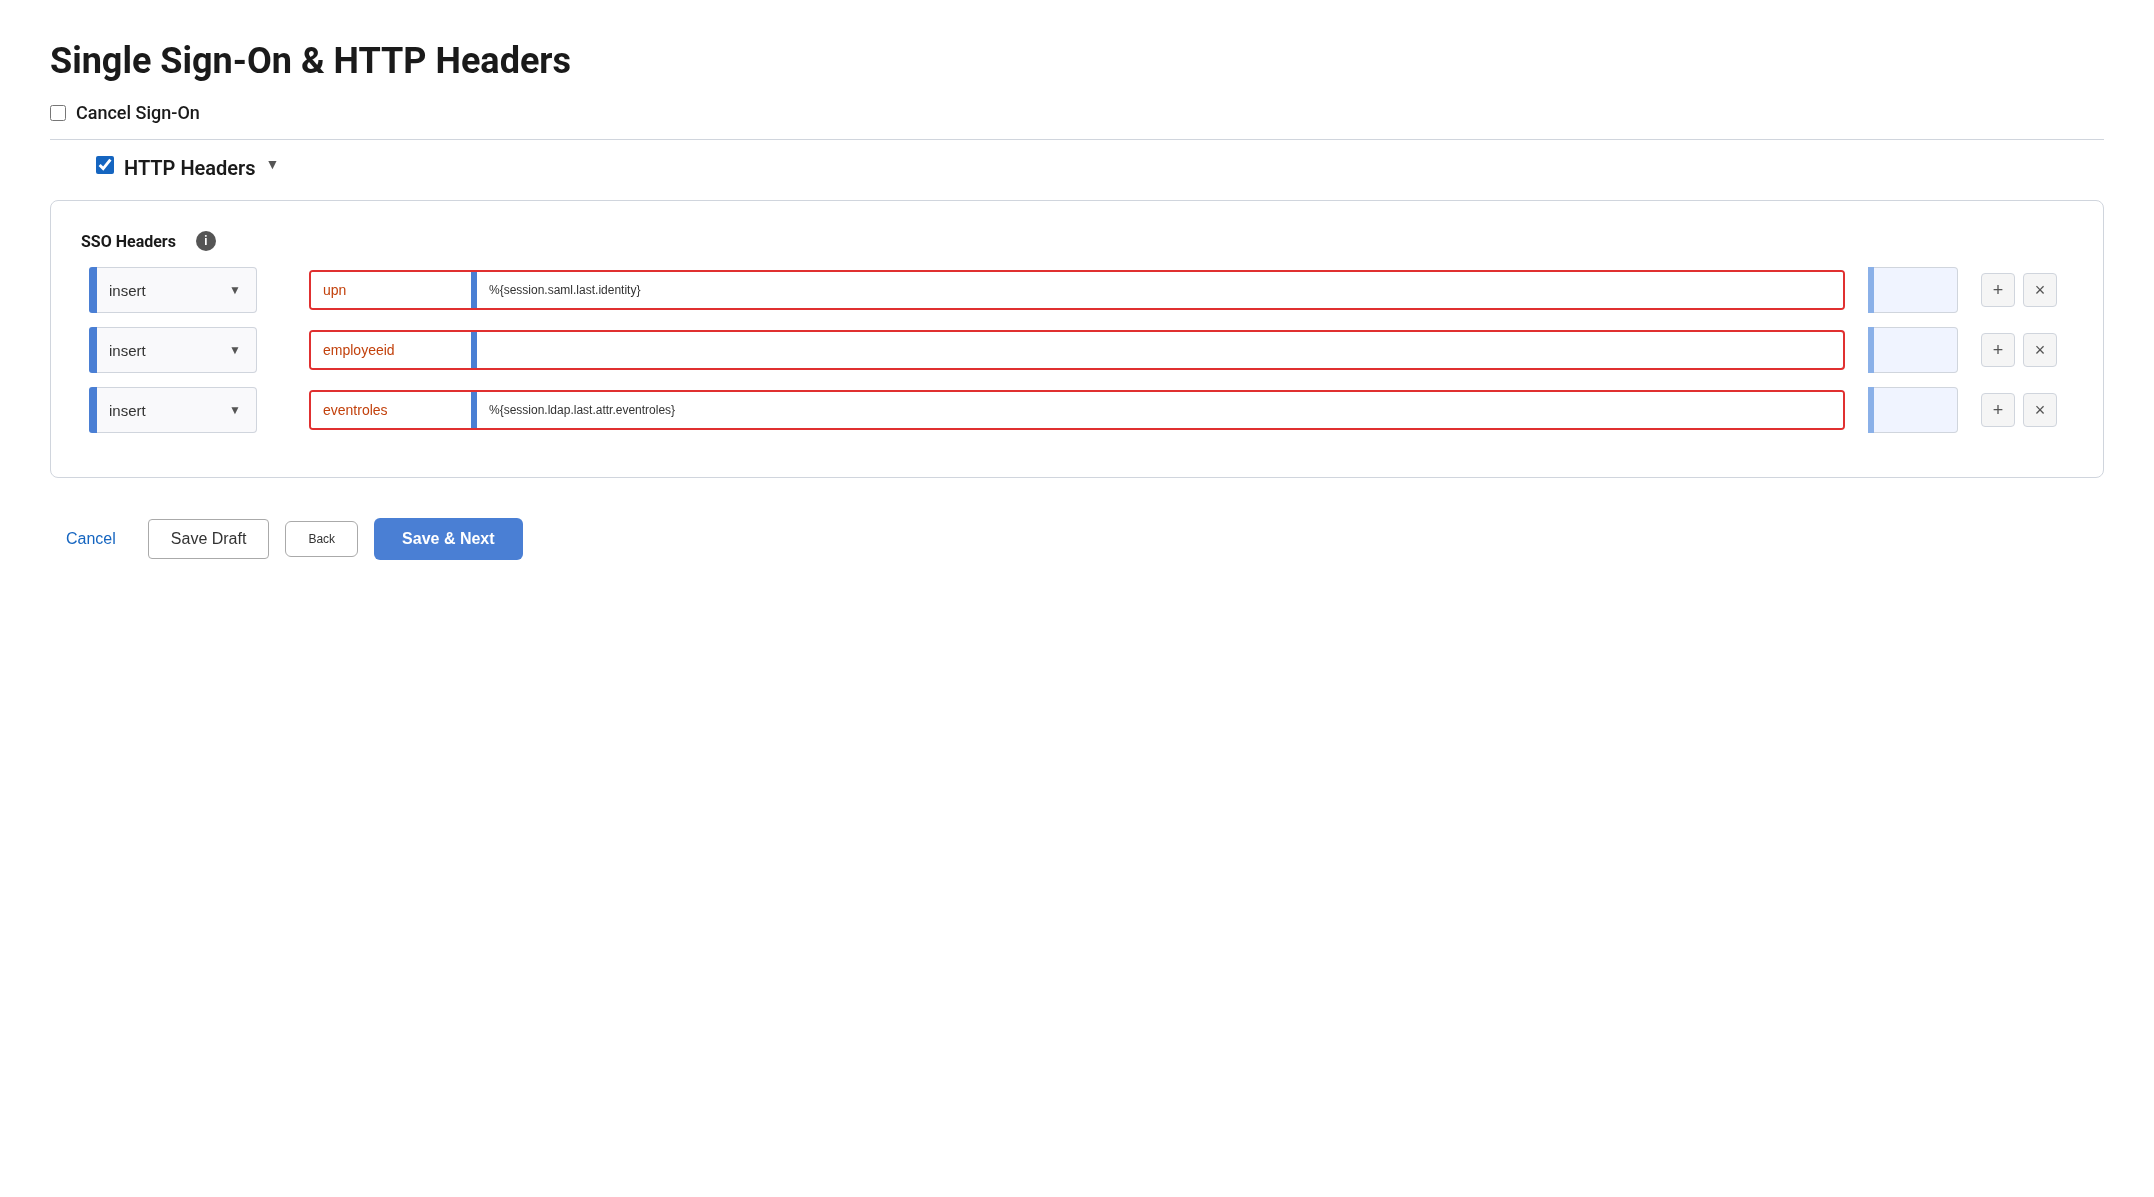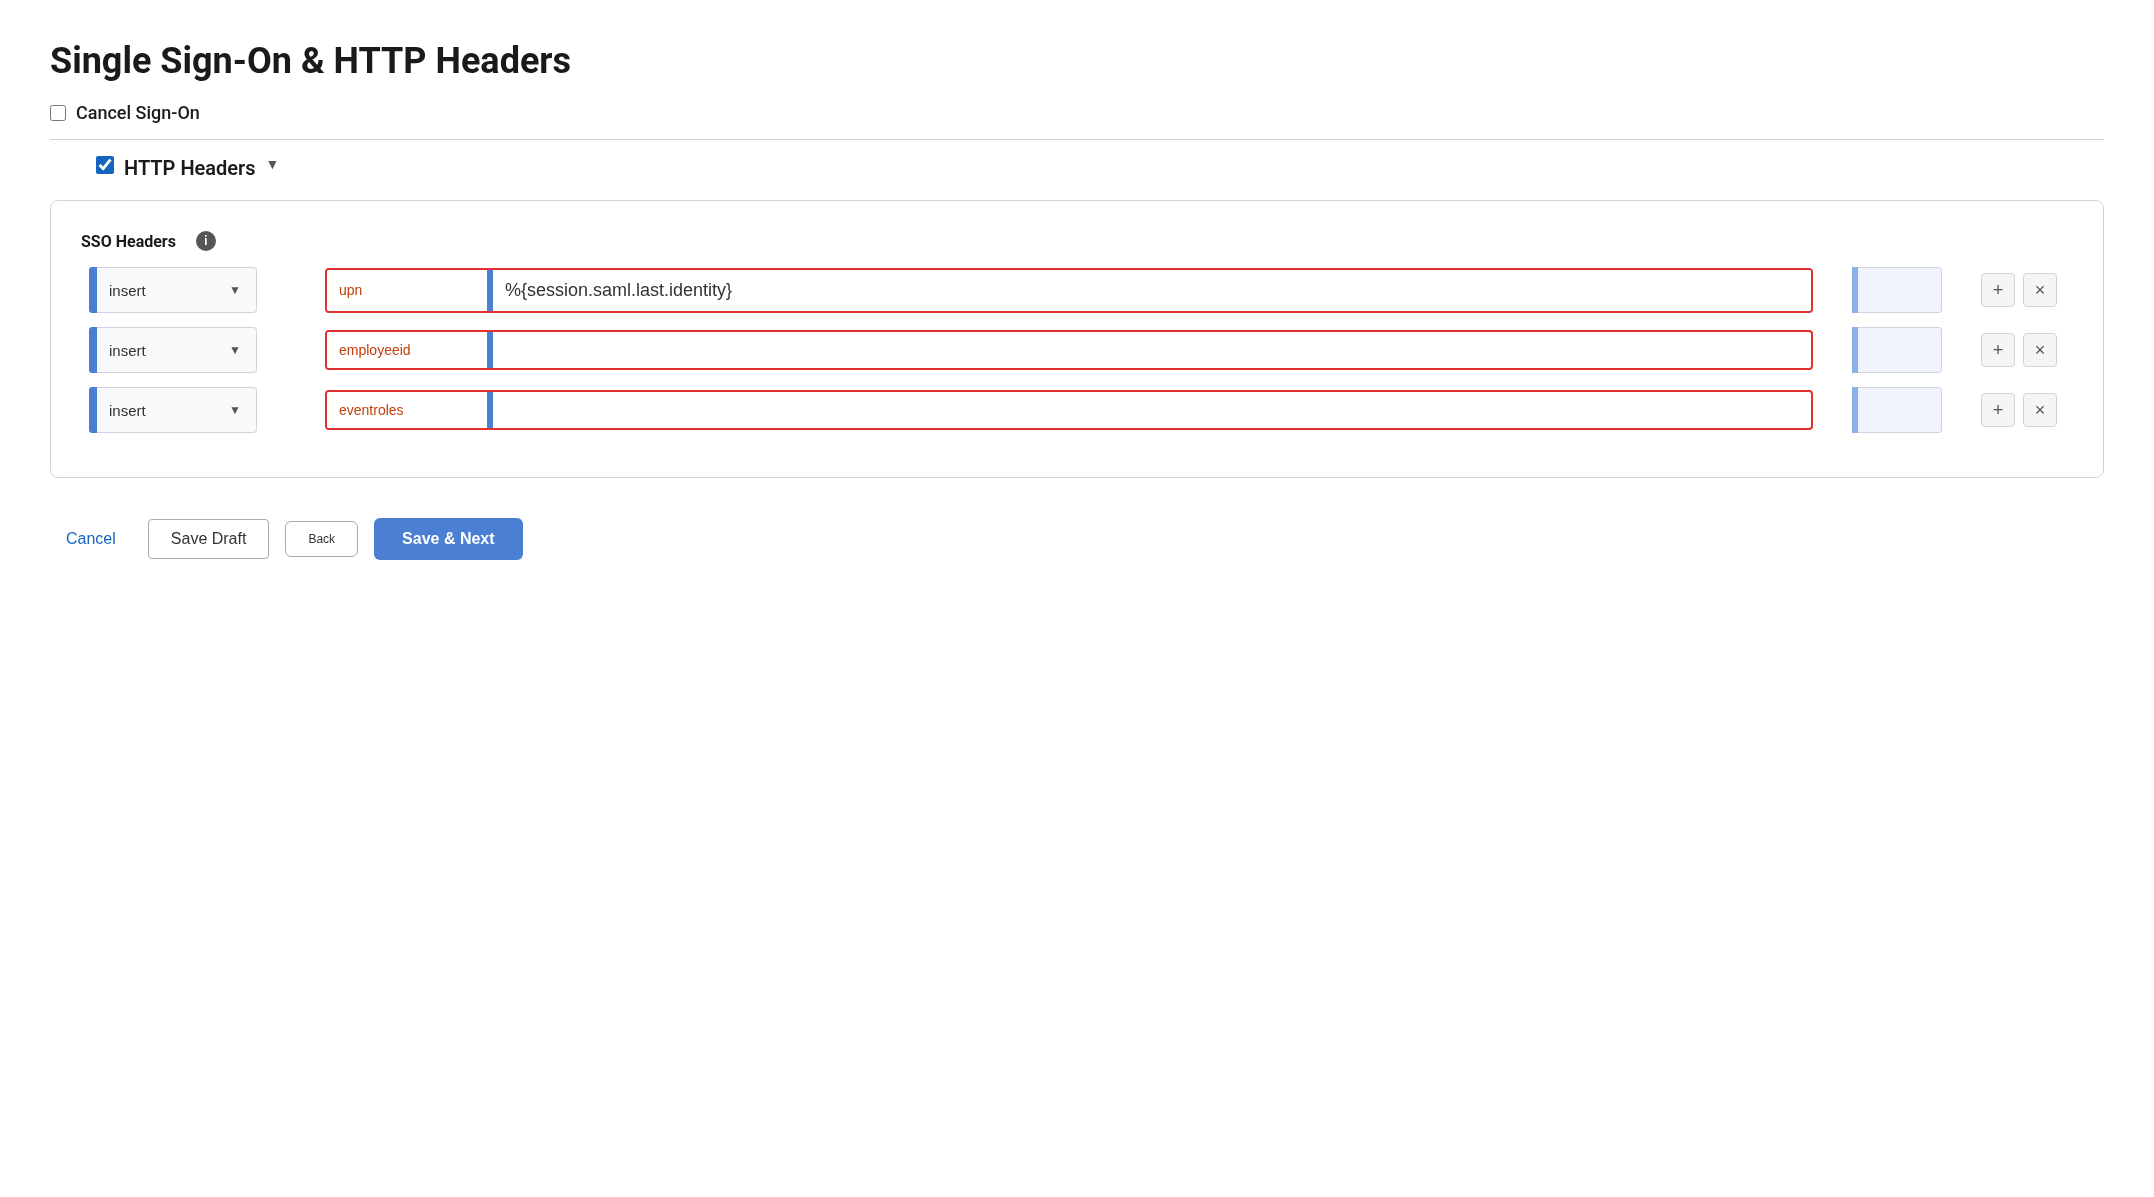--- a/index.html
+++ b/index.html
@@ -94,21 +94,21 @@
     }
     .table-header-cell {
       font-size: 14px;
       font-weight: 600;
       color: #5c7cba;
       padding: 0 10px;
     }
     .table-row {
       display: grid;
       grid-template-columns: 220px 180px 1fr 120px 100px;
-      gap: 16px;
+      gap: 0;
       align-items: center;
       margin-bottom: 14px;
     }
     .cell {
       padding: 0 8px;
     }
     .select-wrapper {
       display: flex;
       align-items: center;
       gap: 0;
@@ -167,21 +167,21 @@
     }
     .inner-blue-bar {
       width: 6px;
       background: #4a7fd4;
       flex-shrink: 0;
     }
     .value-input {
       border: none;
       outline: none;
       padding: 10px 12px;
-      font-size: 18px;
+      font-size: 12px;
       color: #333;
       background: #fff;
       flex: 1;
     }
     .delimiter-cell {
       display: flex;
       align-items: center;
       justify-content: center;
     }
     .delimiter-box {
@@ -364,20 +364,21 @@
             <option>delete</option>
             <option>remove</option>
           </select>
           <span class="select-arrow">▼</span>
         </div>
       </div>
       <div class="cell" style="grid-column: 2 / 4; padding:0 8px;">
         <div class="input-group">
           <input class="name-input" type="text" value="eventroles" style="">
           <div class="inner-blue-bar"></div>
+          <input class="value-input" type="text" value="%{session.ldap.last.attr.eventroles}" style="">
         </div>
       </div>
       <div class="cell delimiter-cell">
         <div class="delimiter-box">
           <div class="blue-bar-small"></div>
           <input class="delimiter-input" type="text" value="" style="">
         </div>
       </div>
       <div class="cell action-cell">
         <button class="action-btn">+</button>

